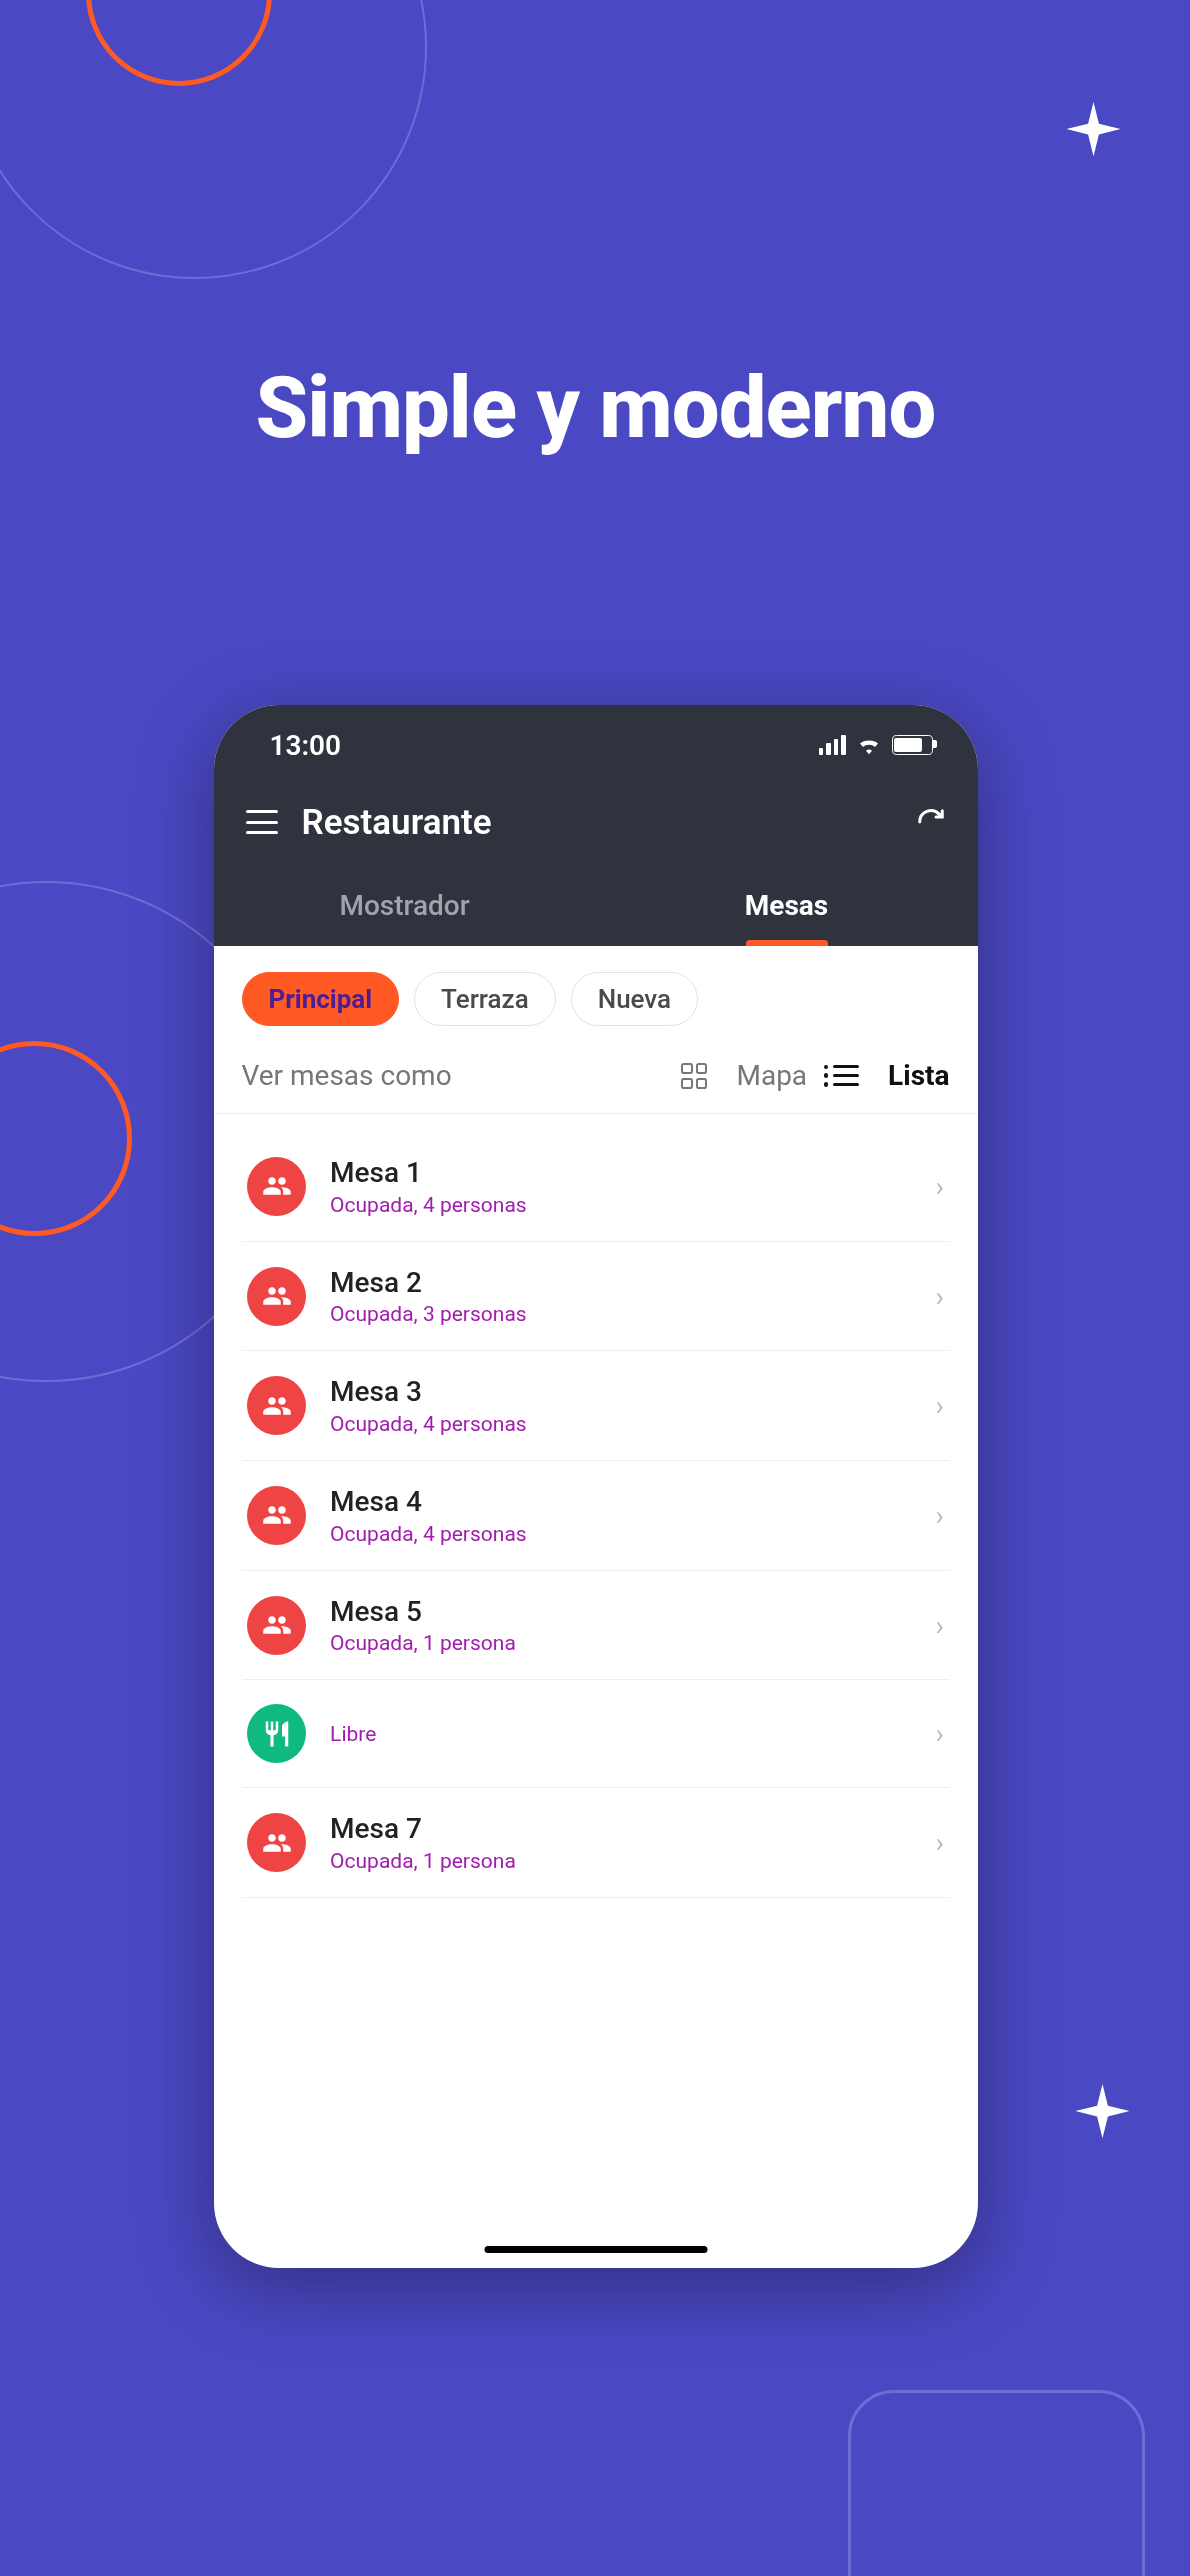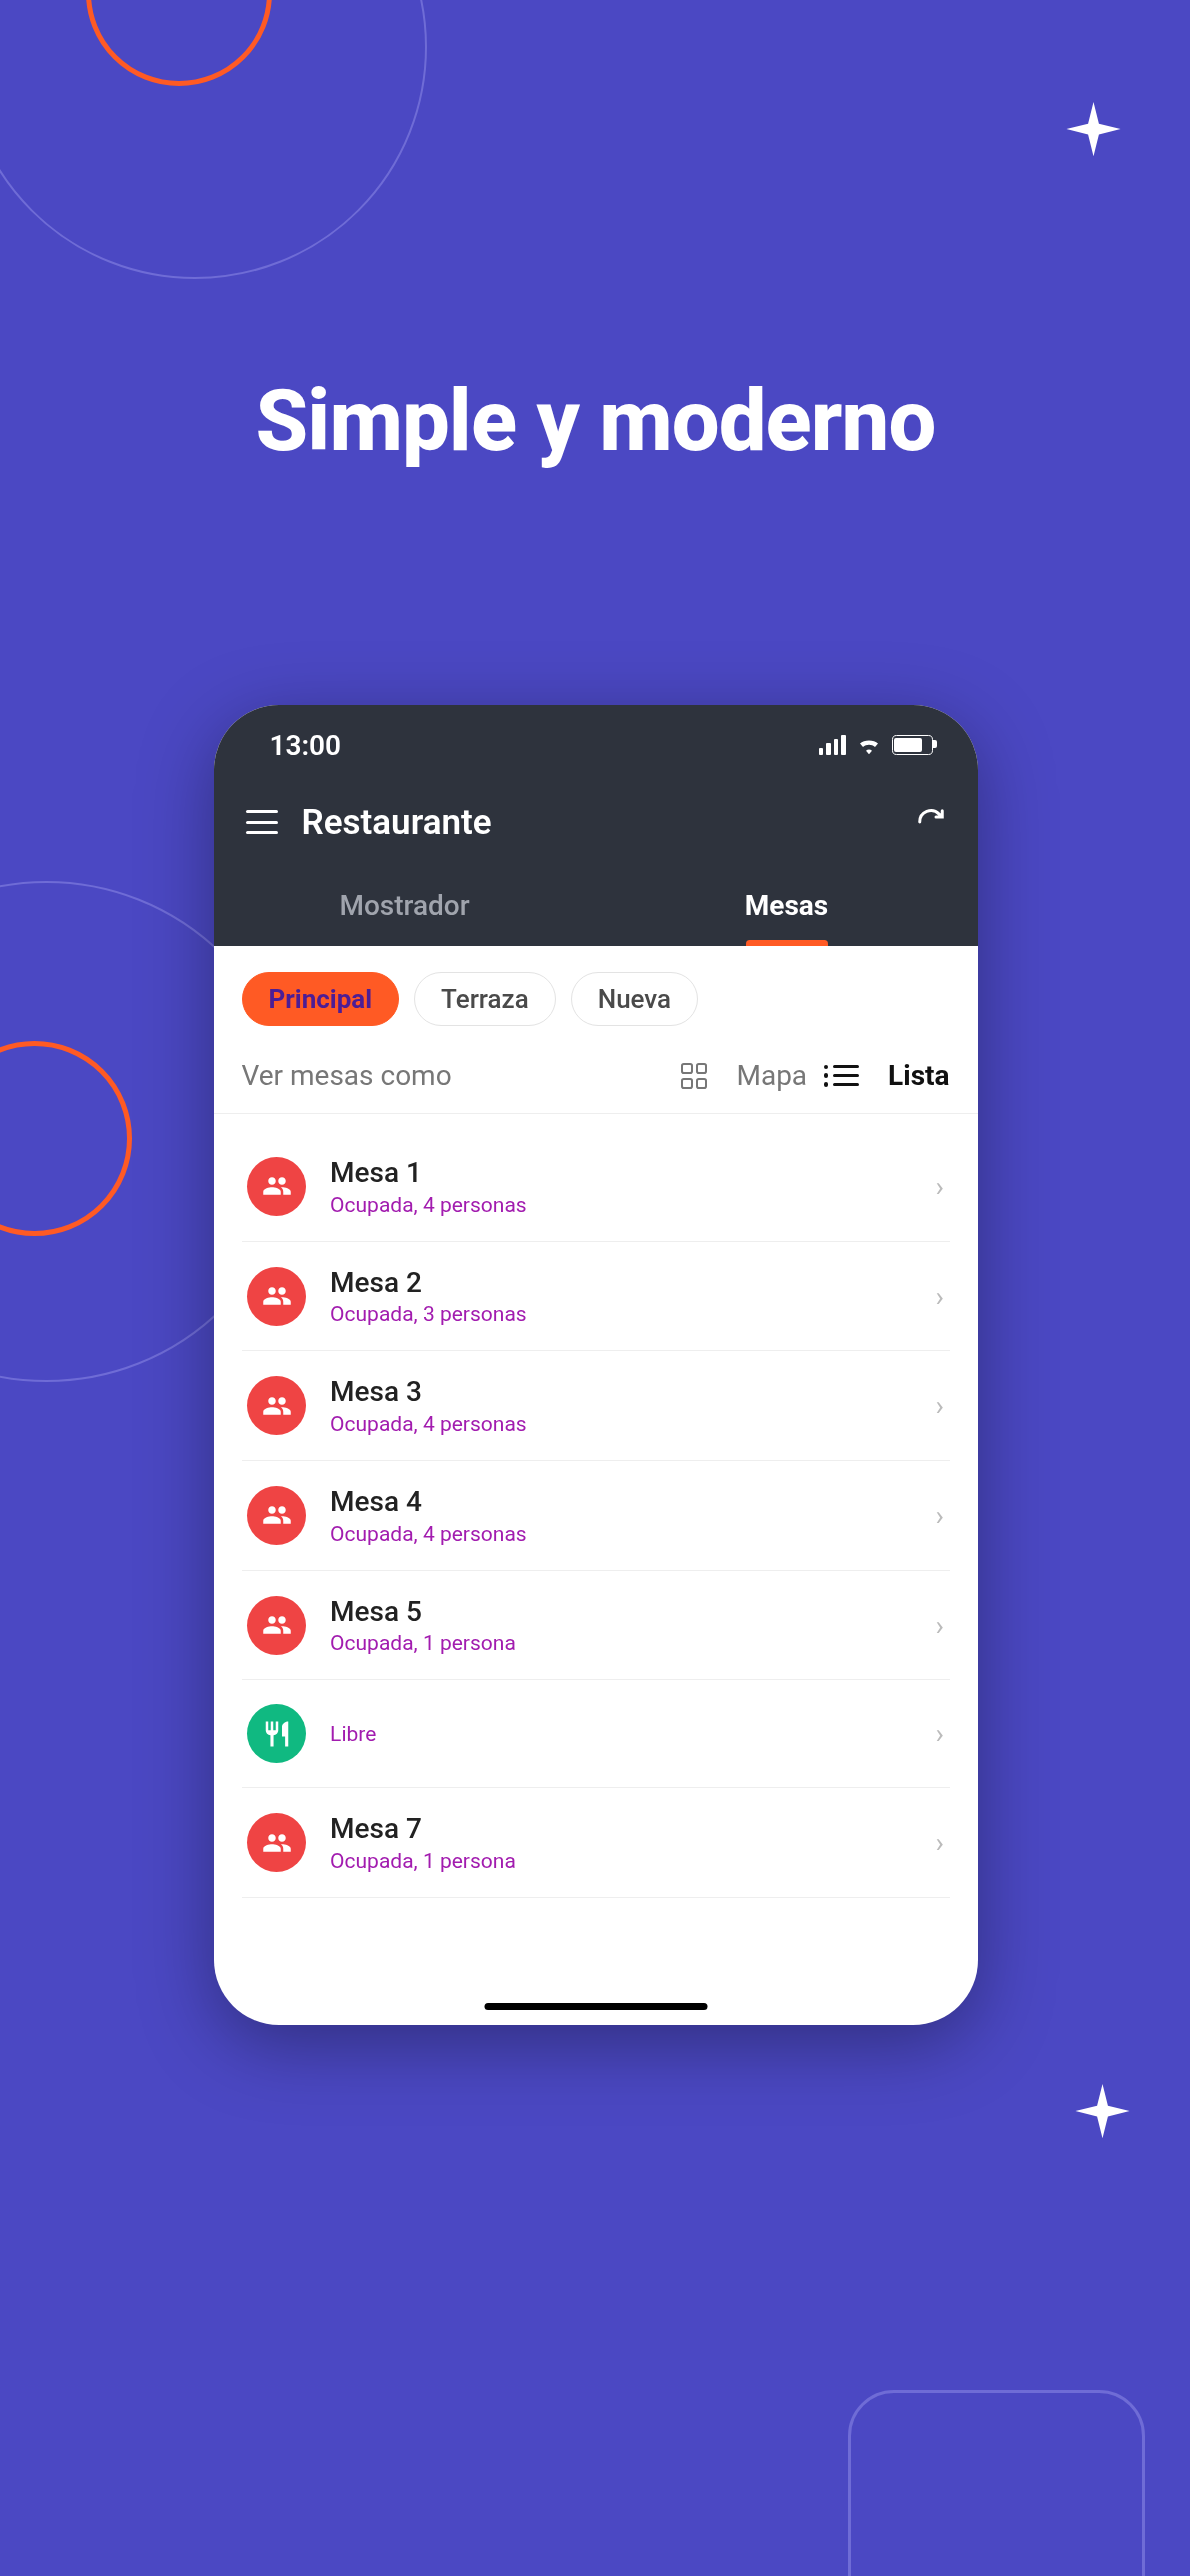--- a/index.html
+++ b/index.html
@@ -18,37 +18,37 @@
 .deco-circle-2 { position: absolute; top: 881px; left: -204px; width: 501px; height: 501px; border: 2.8px solid #6f6cd6; border-radius: 50%; }
 .deco-circle-2::after { content:""; position:absolute; top:158px; left:139px; width:185px; height:185px; border:5.6px solid #ff5a24; border-radius:50%; }
 .deco-rect { position:absolute; bottom:-111px; right:46px; width:297px; height:297px; border:3.7px solid #6f6cd6; border-radius:46px; }
 .sparkle { position:absolute; width:65px; height:65px; }
 .sparkle svg { width:100%; height:100%; }
 .sparkle-1 { top:102px; right:65px; }
 .sparkle-2 { bottom:427px; right:56px; }
 
 .headline {
   position: absolute;
-  top: 371px;
+  top: 358px;
   left: 0; right: 0;
   text-align: center;
   color: #fff;
   font-weight: 800;
   font-size: 85px;
   letter-spacing: -0.9px;
 }
 
 
 .phone {
   position: absolute;
   top: 705px;
   left: 50%;
   transform: translateX(-50%);
   width: 764px;
-  height: 1320px;
+  height: 1563px;
   background: #fff;
   border-radius: 65px;
   overflow: hidden;
   box-shadow: 0 18.5px 74px rgba(0,0,0,0.35);
   display: flex;
   flex-direction: column;
 }
 
 
 .status-dark { background: #2e333d; color:#fff; }

